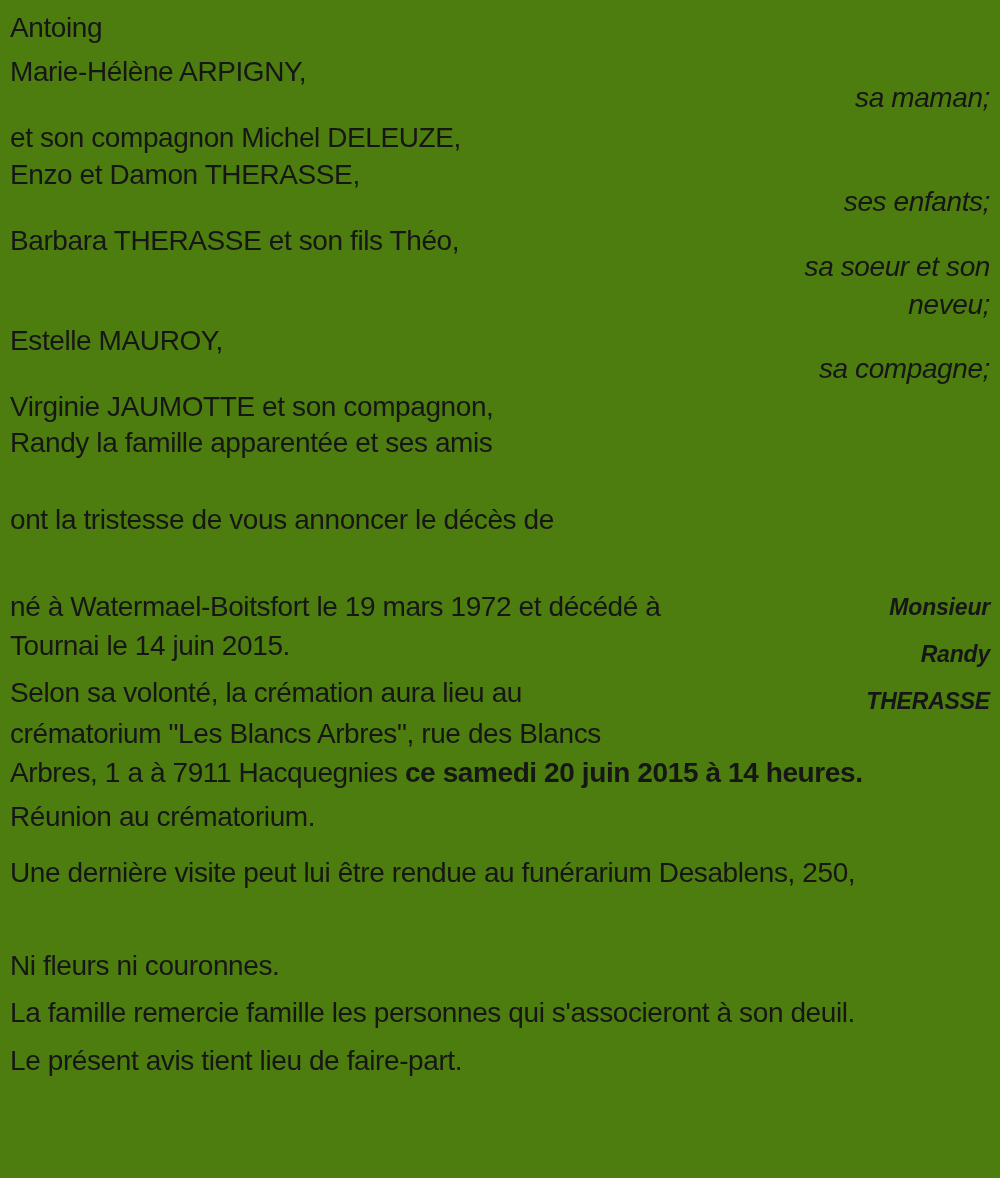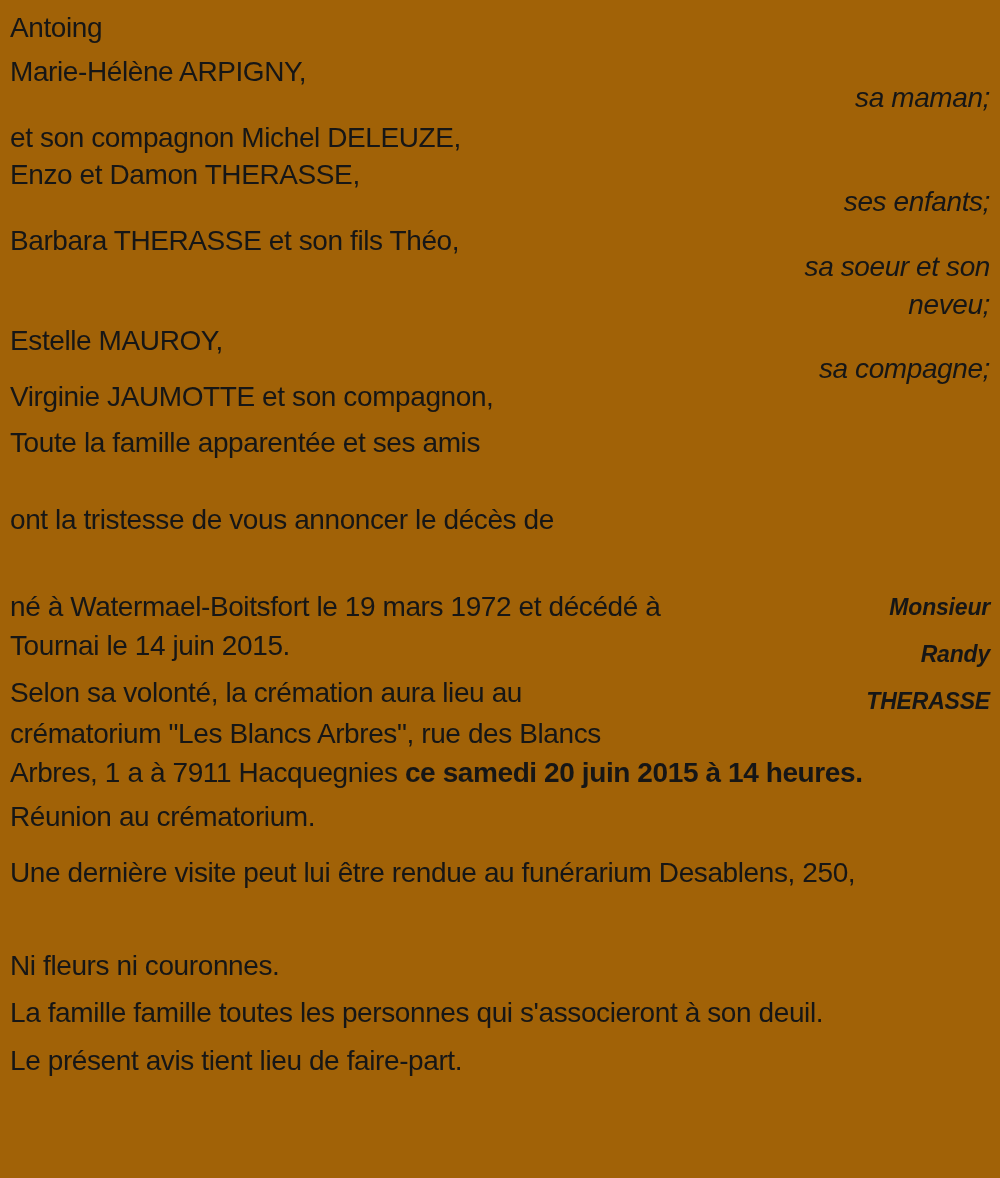--- a/index.html
+++ b/index.html
@@ -4,21 +4,21 @@
 <style>
   html, body {
     margin: 0;
     padding: 0;
     background: #ffffff;
   }
   .page {
     position: relative;
     width: 1000px;
     height: 1178px;
-    background: #a16207;
+    background: #4d7c0f;
     font-family: "Liberation Sans", sans-serif;
     color: #161616;
     overflow: hidden;
   }
   .line {
     position: absolute;
     font-size: 28px;
     line-height: 1;
     letter-spacing: -0.4px;
     white-space: nowrap;
@@ -57,22 +57,22 @@
   <div class="line left" style="top:124px">et son compagnon Michel DELEUZE,</div>
   <div class="line right relation" style="top:188px">ses enfants;</div>
 
   <div class="line left" style="top:227px">Barbara THERASSE et son fils Théo,</div>
   <div class="line right relation" style="top:253px">sa soeur et son</div>
   <div class="line right relation" style="top:291px">neveu;</div>
 
   <div class="line left" style="top:327px">Estelle MAUROY,</div>
   <div class="line right relation" style="top:355px">sa compagne;</div>
 
-  <div class="line left" style="top:383px">Virginie JAUMOTTE et son compagnon,</div>
-  <div class="line left" style="top:429px">Toute la famille apparentée et ses amis</div>
+  <div class="line left" style="top:393px">Virginie JAUMOTTE et son compagnon,</div>
+  <div class="line left" style="top:429px">Randy la famille apparentée et ses amis</div>
 
   <div class="line left" style="top:506px">ont la tristesse de vous annoncer le décès de</div>
 
   <div class="name-block">
     <div>Monsieur</div>
     <div>Randy</div>
     <div>THERASSE</div>
   </div>
 
   <div class="line left" style="top:593px">né à Watermael-Boitsfort le 19 mars 1972 et décédé à</div>
@@ -82,17 +82,17 @@
   <div class="line left" style="top:720px">crématorium "Les Blancs Arbres", rue des Blancs</div>
   <div class="line left" style="top:759px">
     <span>Arbres, 1 a à 7911 Hacquegnies </span><span class="bold">ce samedi 20 juin 2015 à 14 heures.</span>
   </div>
 
   <div class="line left" style="top:803px">Réunion au crématorium.</div>
 
   <div class="line left" style="top:859px">Une dernière visite peut lui être rendue au funérarium Desablens, 250,</div>
 
   <div class="line left" style="top:952px">Ni fleurs ni couronnes.</div>
-  <div class="line left" style="top:999px">La famille famille toutes les personnes qui s'associeront à son deuil.</div>
+  <div class="line left" style="top:999px">La famille remercie famille les personnes qui s'associeront à son deuil.</div>
   <div class="line left" style="top:1047px">Le présent avis tient lieu de faire-part.</div>
 
 
 </div>
 
 </body></html>

